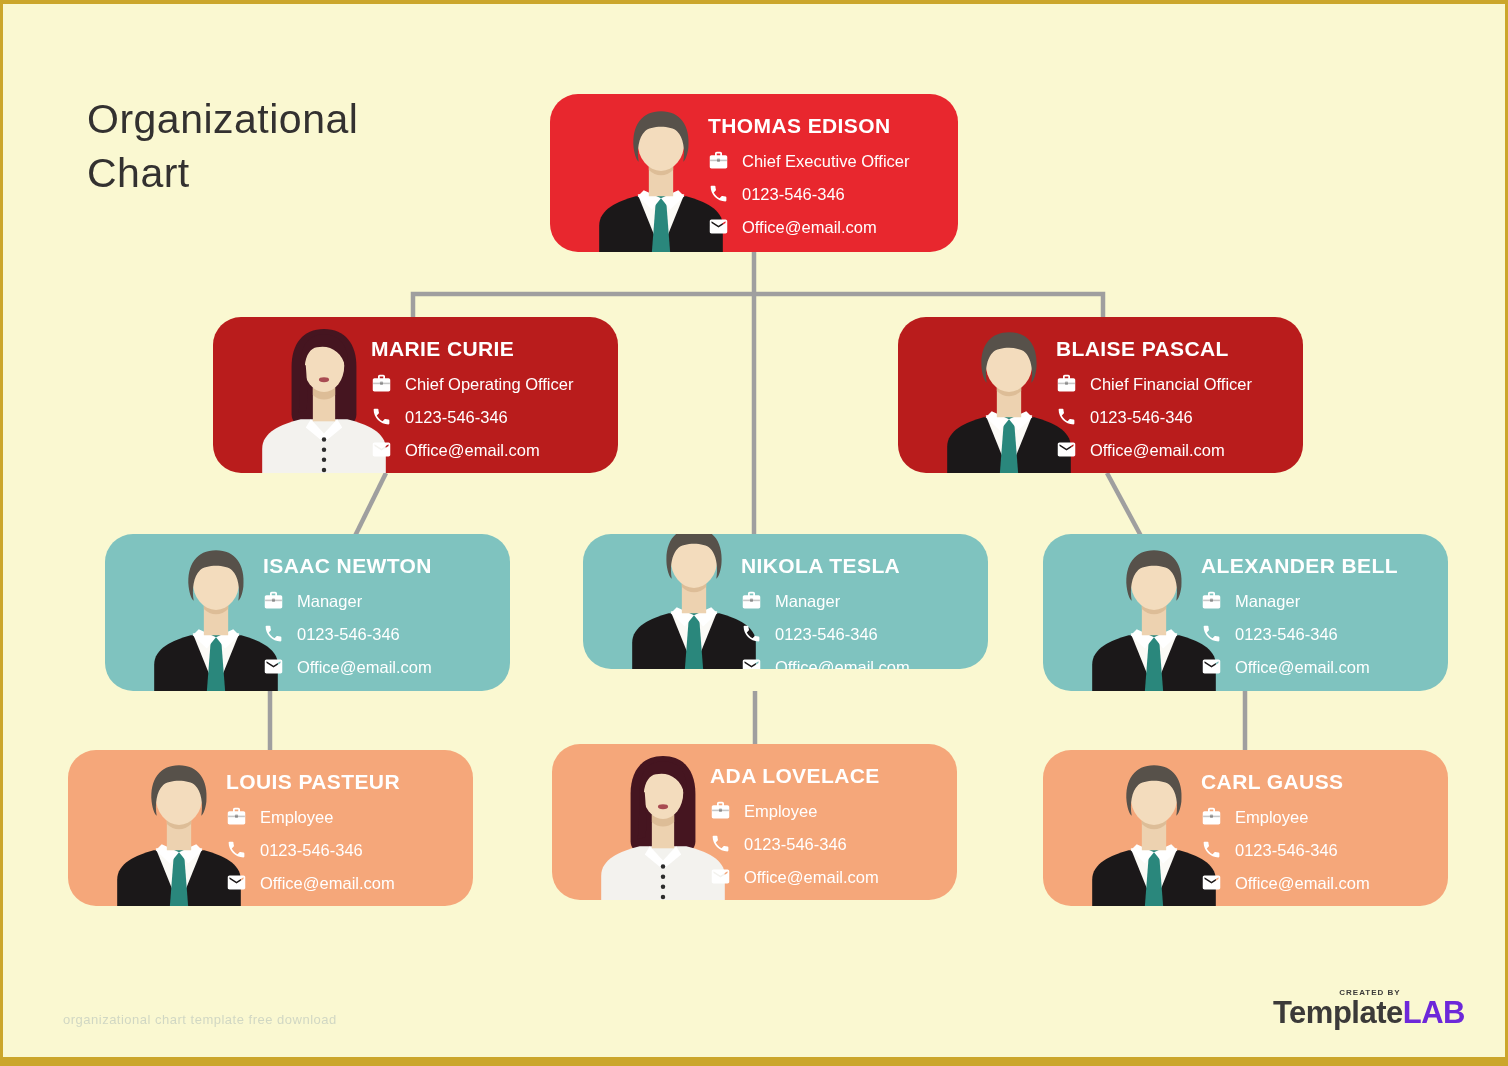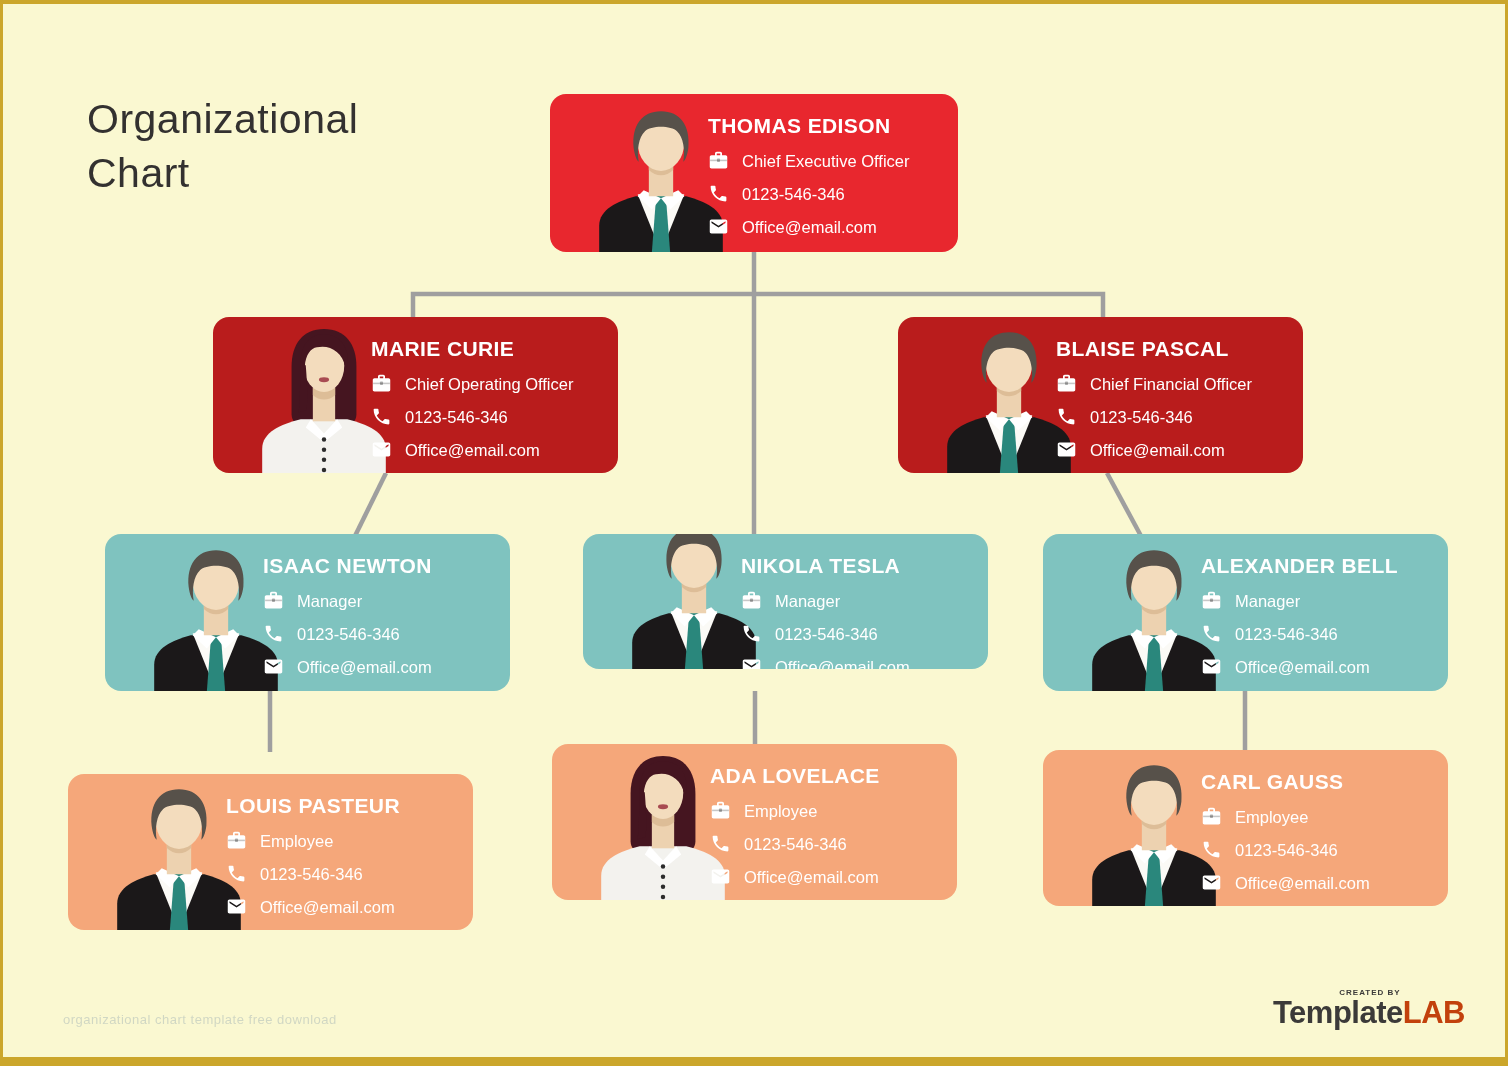--- a/index.html
+++ b/index.html
@@ -17,53 +17,53 @@
   }
   .title{
     position:absolute;left:84px;top:88px;
     font-size:41px;line-height:1.32;font-weight:400;
     color:#333130;margin:0;letter-spacing:.5px;
   }
   .connectors{position:absolute;left:0;top:0;z-index:1;}
   .card{
     position:absolute;z-index:2;
     width:405px;height:156px;
-    border-radius:16px;overflow:hidden;
+    border-radius:28px;overflow:hidden;
     color:#ffffff;
   }
   .lv-ceo{background:#e8272e;}
   .lv-officer{background:#b91c1c;}
   .lv-manager{background:#7fc3bf;}
   .lv-employee{background:#f5a77a;}
   .p-ceo{left:547px;top:90px;width:408px;height:158px;}
   .p-coo{left:210px;top:313px;}
   .p-cfo{left:895px;top:313px;}
   .p-m1{left:65px;top:530px;height:157px;margin-left:37px;}
   .p-m2{left:549px;top:530px;height:135px;margin-left:31px;}
   .p-m3{left:1040px;top:530px;height:157px;}
-  .p-e1{left:65px;top:770px;}
+  .p-e1{left:65px;top:746px;}
   .p-e2{left:549px;top:740px;}
   .p-e3{left:1040px;top:746px;}
   .avatar{position:absolute;left:34px;bottom:0;width:154px;height:152px;}
   .info{position:absolute;left:158px;top:20px;right:10px;}
   .name{font-size:21px;font-weight:bold;letter-spacing:.4px;margin:0 0 12px;white-space:nowrap;}
   .row{display:flex;align-items:flex-end;gap:13px;margin-bottom:12px;font-size:16.5px;}
   .row .icon{flex:0 0 auto;width:21px;height:21px;}
   .watermark{
     position:absolute;left:60px;top:1008px;z-index:2;
     font-size:13px;color:#9fb0b4;opacity:.45;filter:blur(.7px);
     letter-spacing:.5px;
   }
   .brand{position:absolute;right:40px;top:984px;z-index:2;text-align:left;}
   .brand .created-by{
     font-size:8px;font-weight:bold;color:#3b3a39;letter-spacing:1px;margin-left:2px;text-align:center;
   }
   .brand .brand-line{font-size:31px;font-weight:bold;letter-spacing:-0.5px;line-height:1;}
   .brand .brand-l{color:#3b3a39;}
-  .brand .brand-r{color:#c2410c;}
+  .brand .brand-r{color:#6d28d9;}
 </style>
 </head>
 <body>
 
 <svg width="0" height="0" style="position:absolute">
   <defs>
     <symbol id="i-brief" viewBox="0 0 24 24">
       <path fill="#ffffff" d="M20 6h-4V4c0-1.11-.89-2-2-2h-4c-1.11 0-2 .89-2 2v2H4c-1.11 0-1.99.89-1.99 2L2 19c0 1.11.89 2 2 2h16c1.11 0 2-.89 2-2V8c0-1.11-.89-2-2-2zm-6 0h-4V4h4v2z"></path>
       <rect x="2.4" y="11" width="19.2" height="1.8" fill="rgba(0,0,0,0.22)"></rect>
       <rect x="10.3" y="9.8" width="3.4" height="3.8" rx="0.7" fill="rgba(0,0,0,0.30)"></rect>

